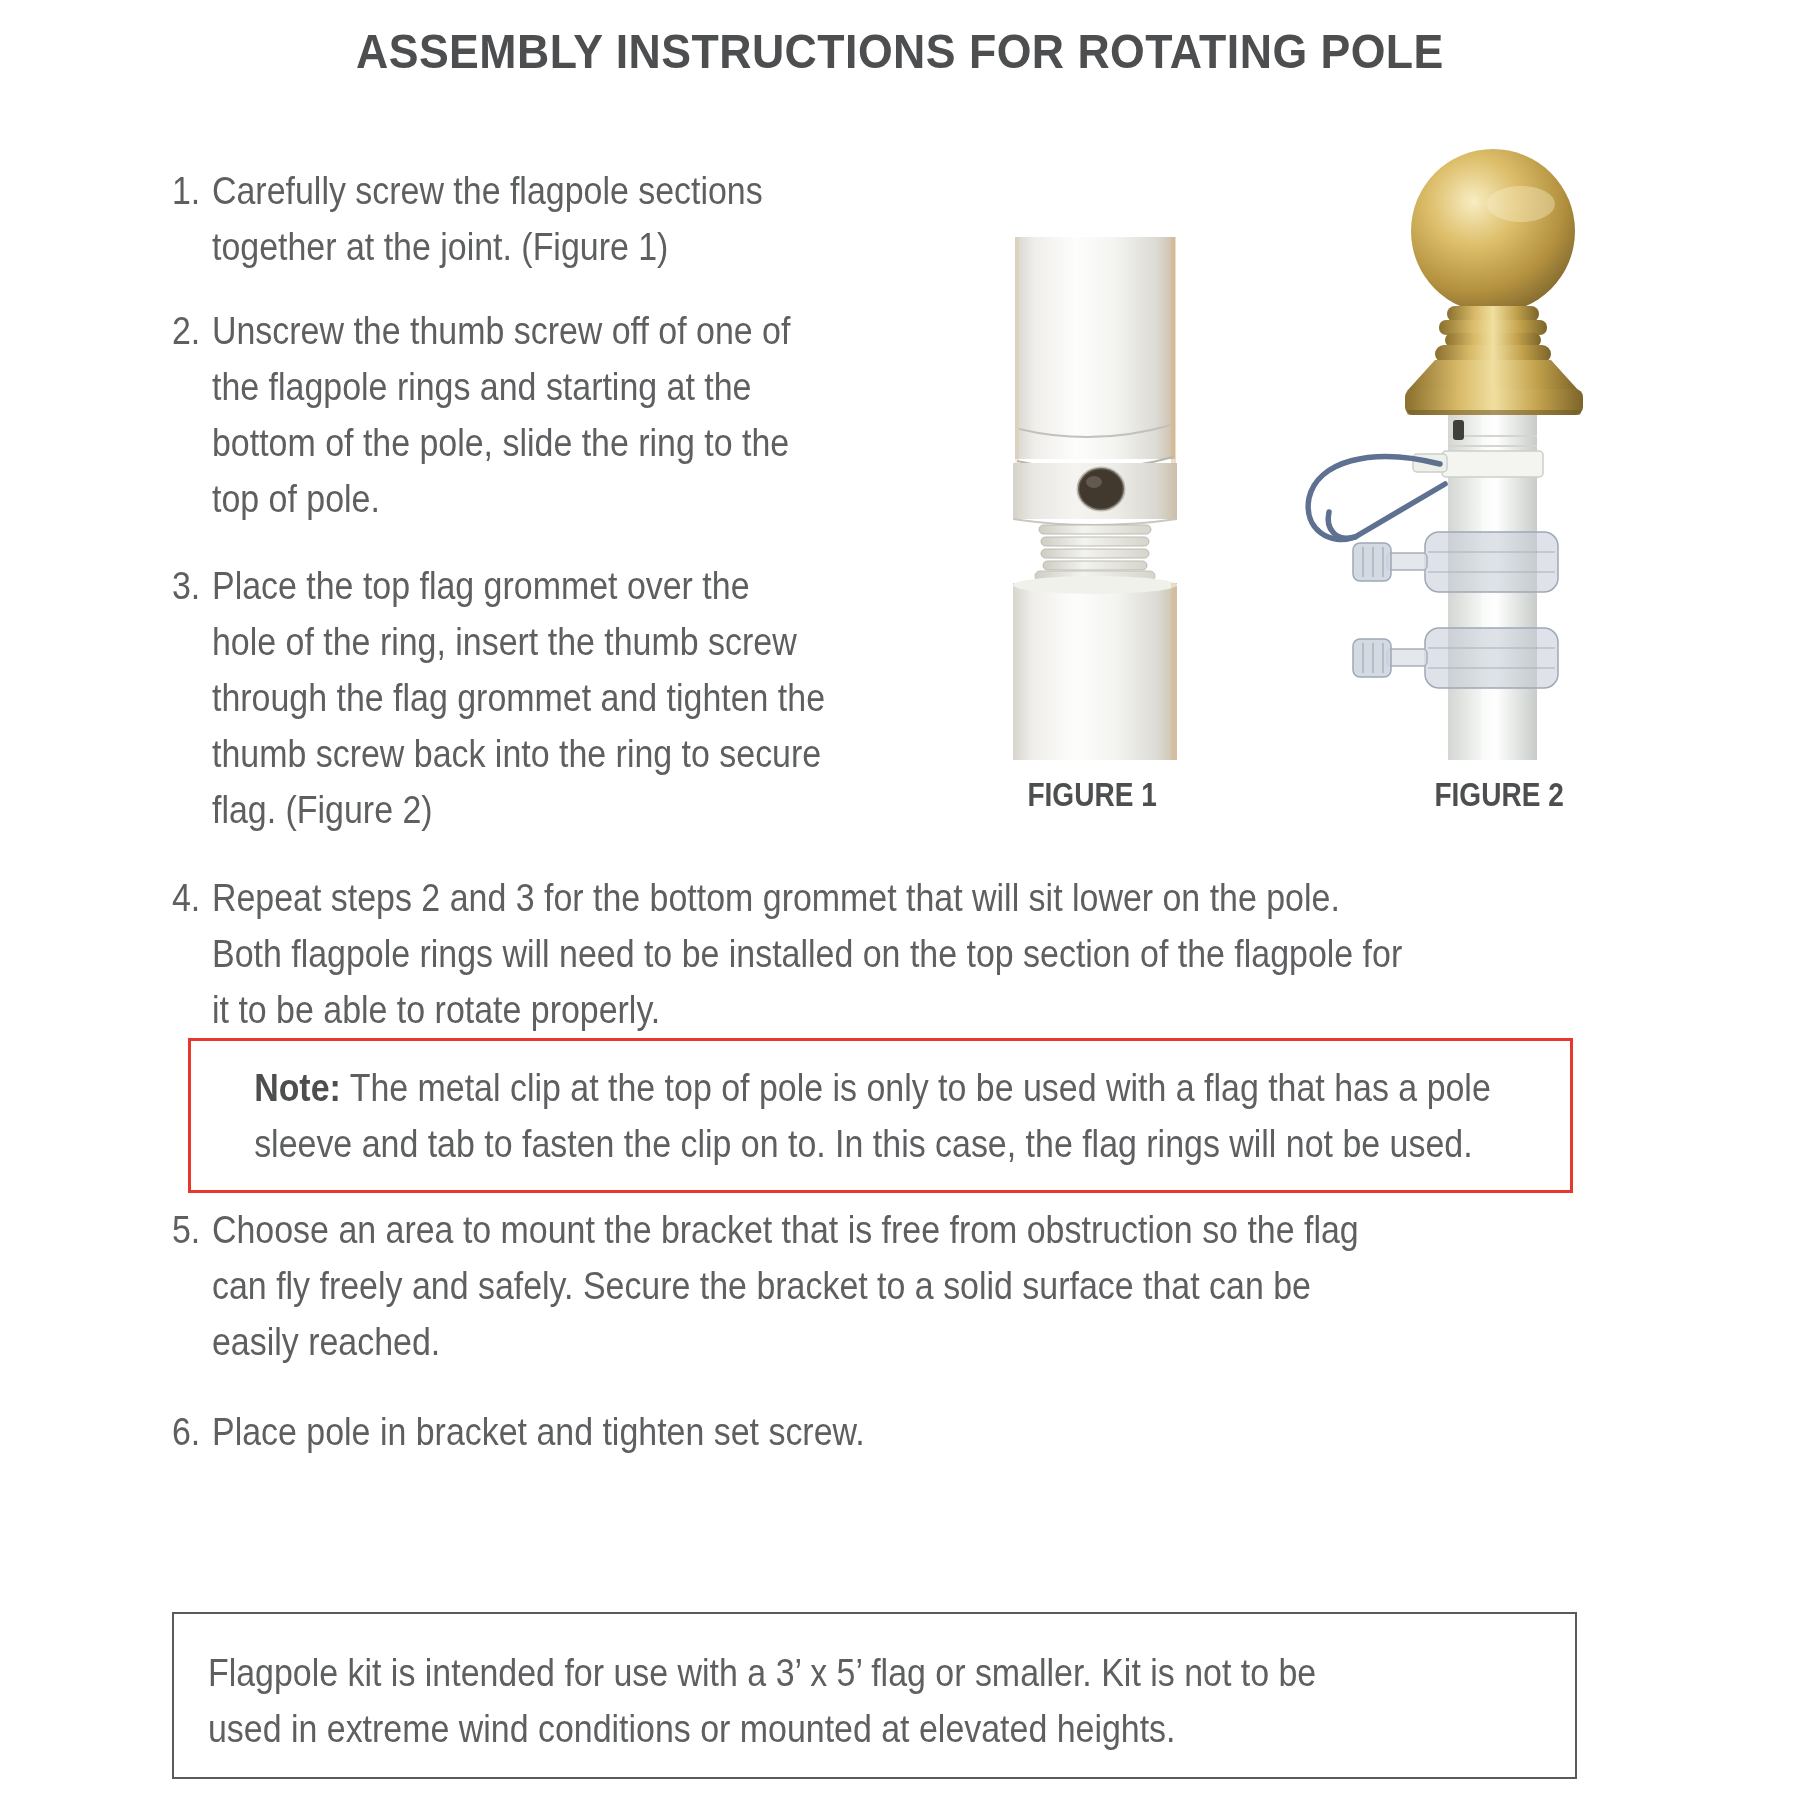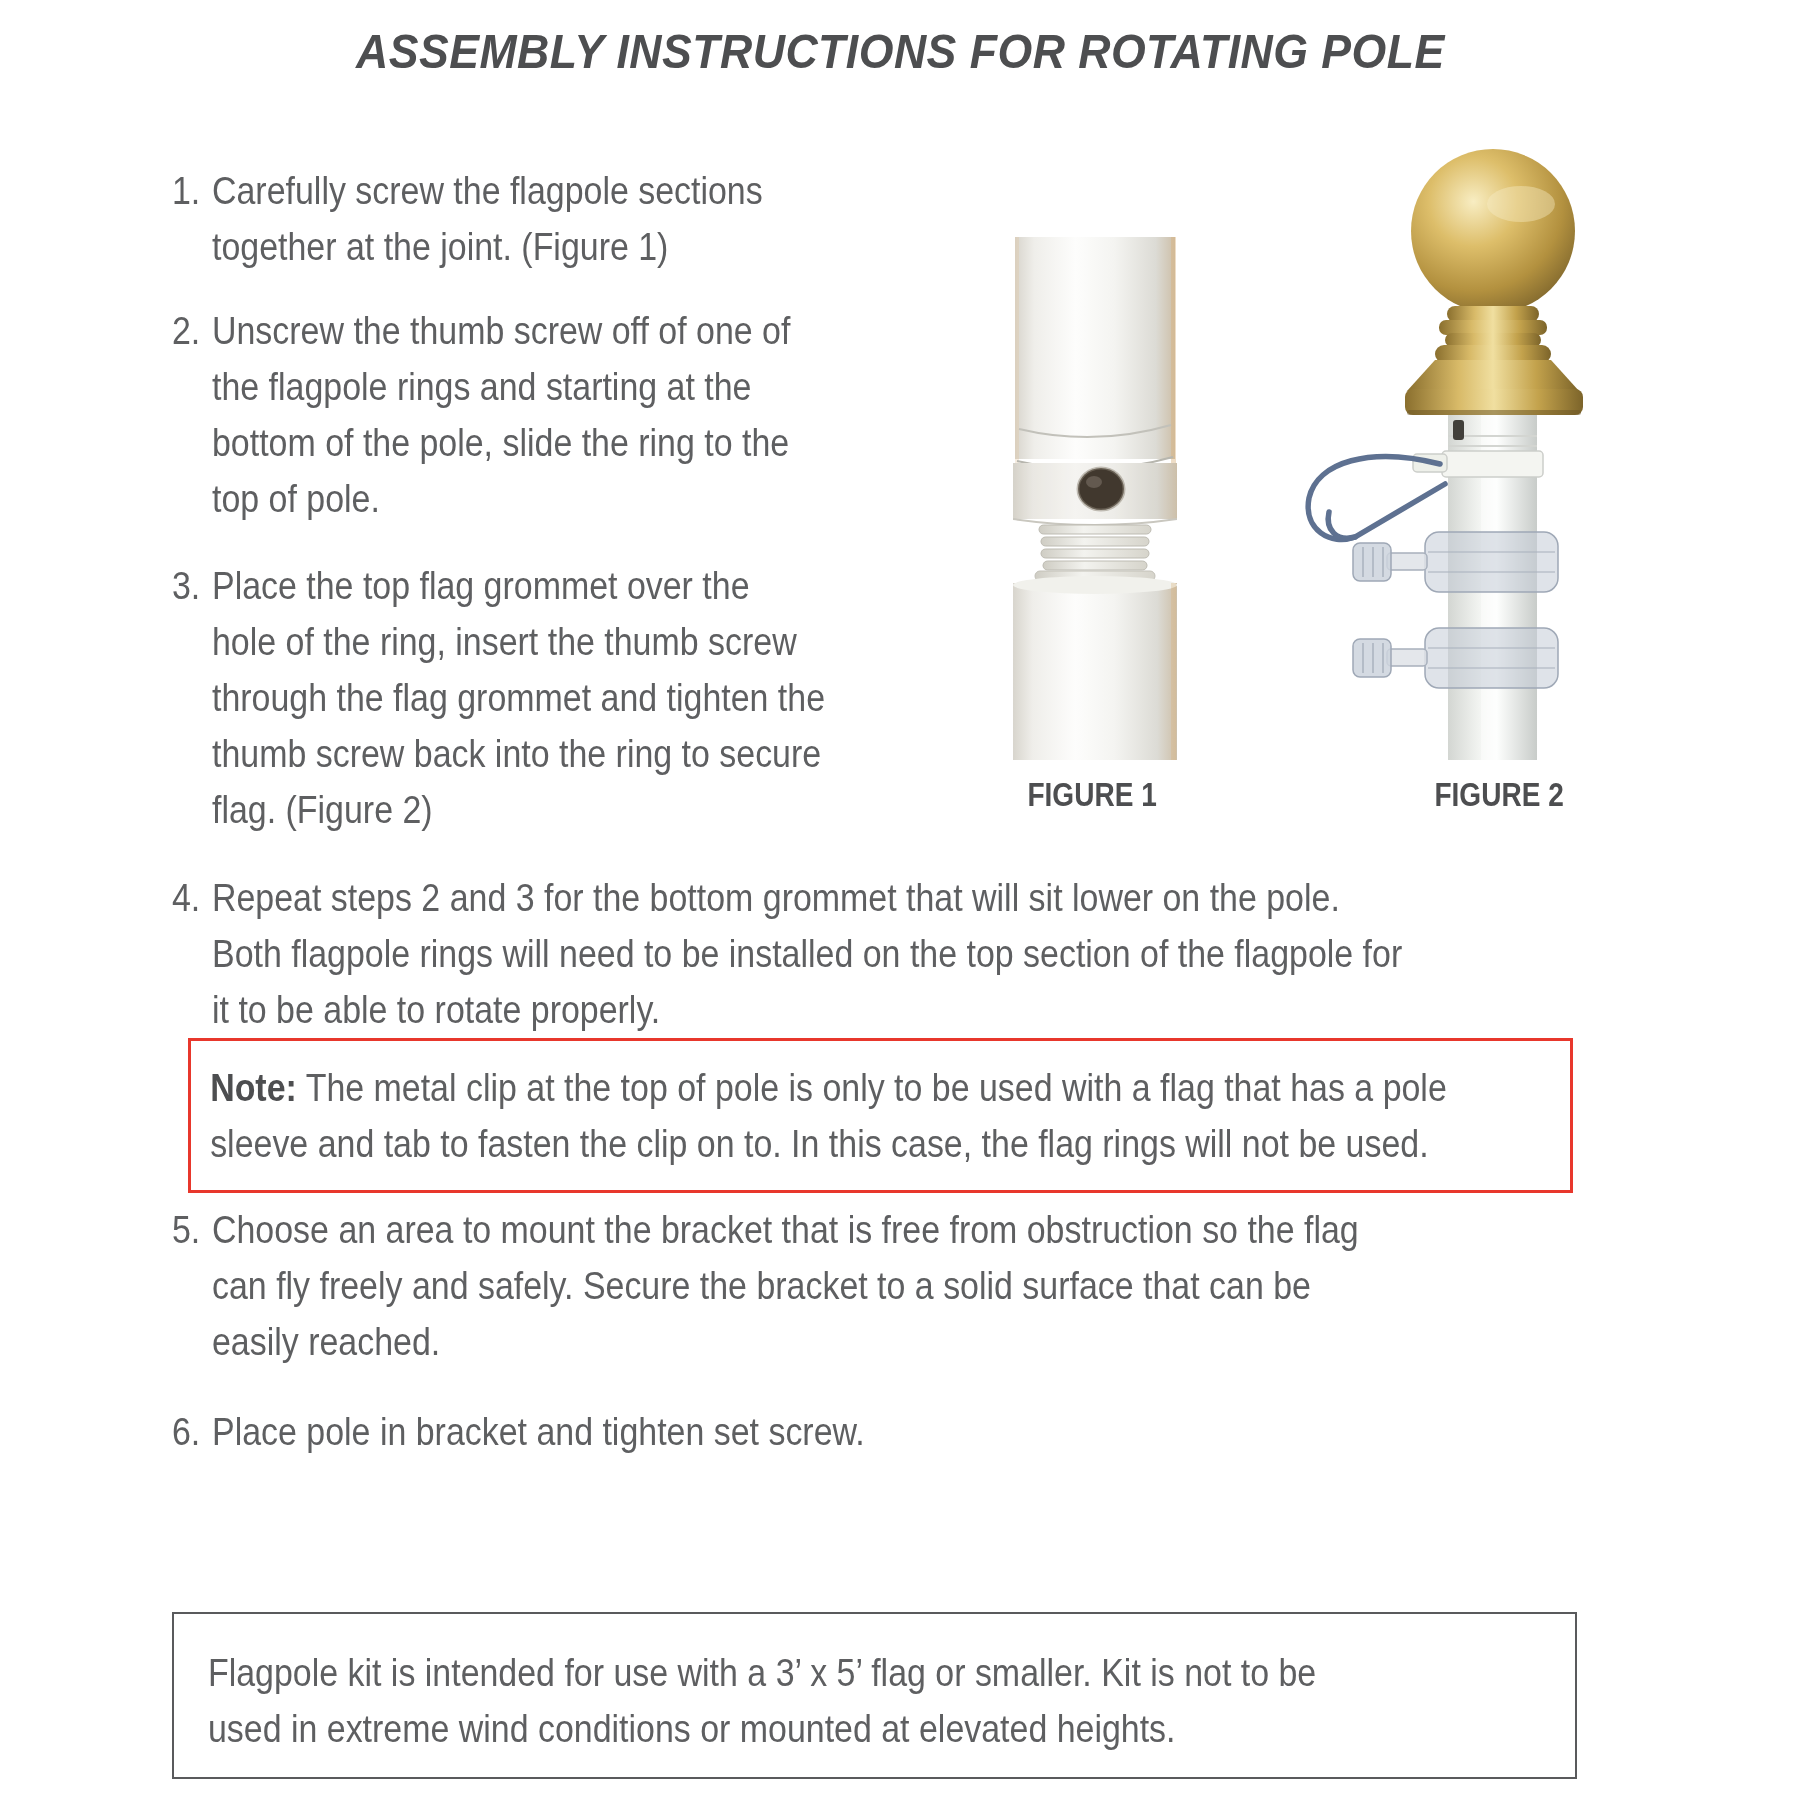--- a/index.html
+++ b/index.html
@@ -1,32 +1,32 @@
 <!DOCTYPE html>
 <html><head>
 <meta charset="utf-8">
 <style>
   html,body{margin:0;padding:0;}
   body{
     width:1800px;height:1800px;position:relative;background:#ffffff;
     font-family:"Liberation Sans", sans-serif;color:#5e5f61;overflow:hidden;
   }
-  .title{position:absolute;left:0;right:0;top:24px;text-align:center;font-style:italic;}
+  .title{position:absolute;left:0;right:0;top:24px;text-align:center;}
   .title span{
     display:inline-block;transform:scaleX(0.93);
     font-weight:bold;font-size:48px;letter-spacing:0.5px;color:#4d4e50;white-space:nowrap;
   }
   .step{position:absolute;left:172px;}
   .num{position:absolute;left:0;top:0;font-size:39px;line-height:56px;
        transform:scaleX(0.87);transform-origin:0 0;white-space:nowrap;}
   .lines{margin-left:40px;transform:scaleX(0.87);transform-origin:0 0;}
   .ln{font-size:39px;line-height:56px;white-space:nowrap;}
   .note-box{
     position:absolute;left:188px;top:1038px;width:1385px;height:155px;
-    border:3px solid #e8372c;box-sizing:border-box;
+    border:3px solid #e8372c;box-sizing:border-box;padding-left:44px;
   }
   .note-inner{padding:19px 0 0 22px;transform:scaleX(0.87);transform-origin:0 0;}
   .note-inner b{color:#4d4e50;font-weight:bold;}
   .warn-box{
     position:absolute;left:172px;top:1584px;width:1405px;height:167px;
     border:2px solid #595a5c;box-sizing:border-box;margin-top:28px;
   }
   .warn-inner{padding:31px 0 0 39px;transform:scaleX(0.87);transform-origin:0 0;}
   .cap{position:absolute;top:776px;width:200px;text-align:center;}
   .cap span{display:inline-block;transform:scaleX(0.85);

